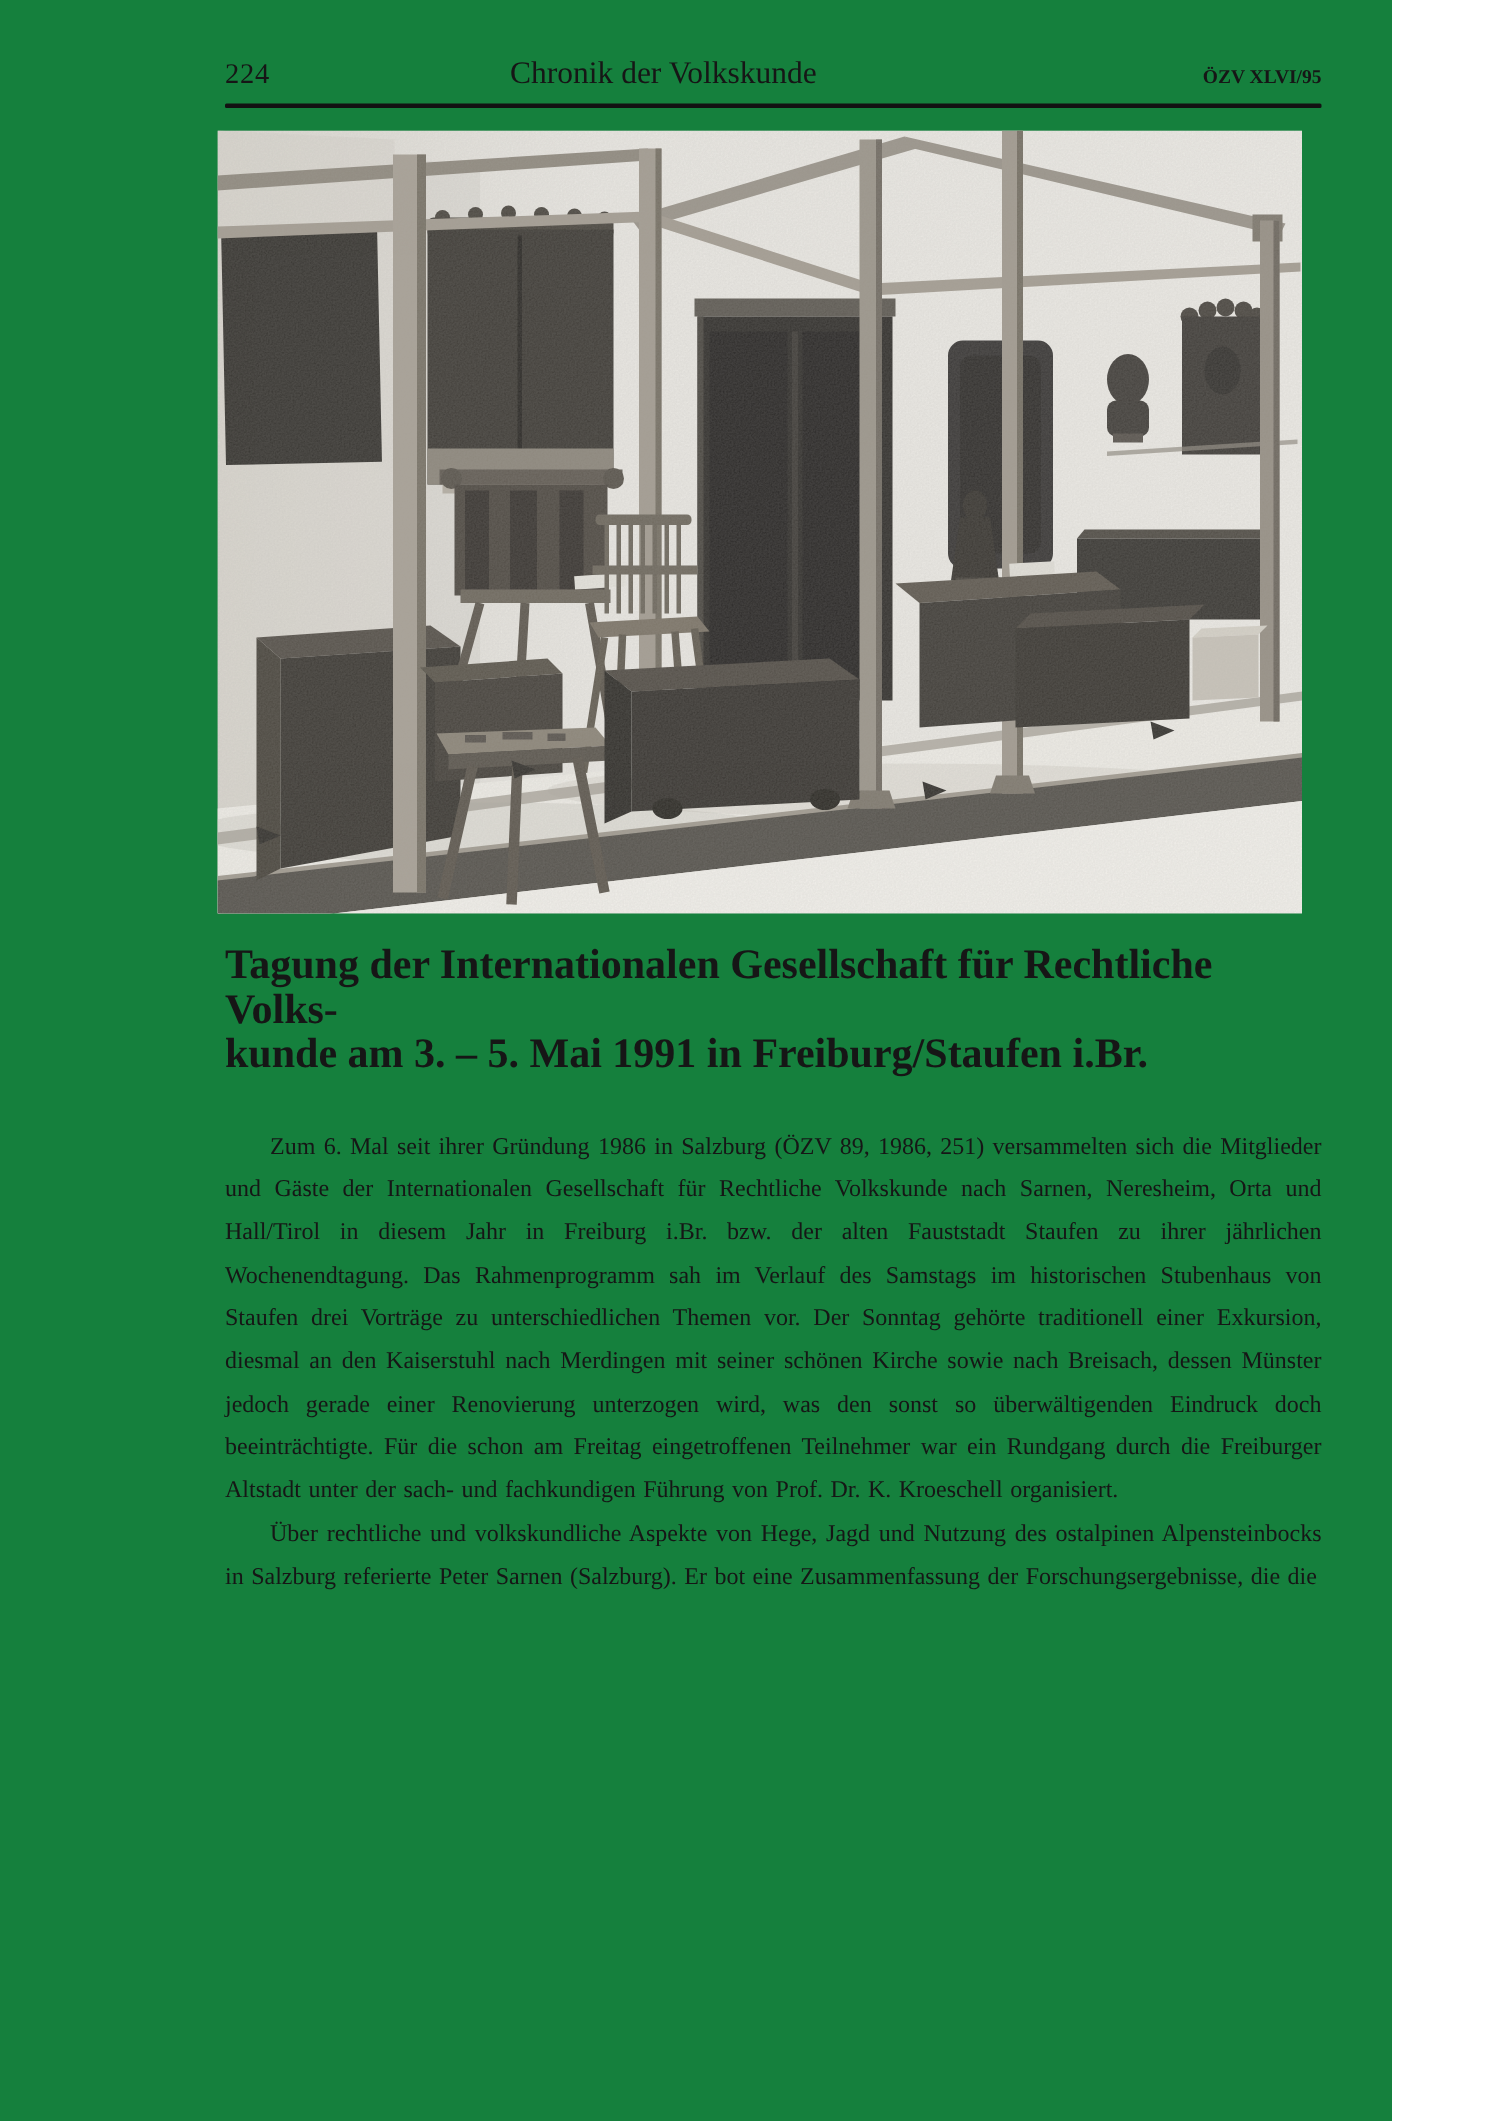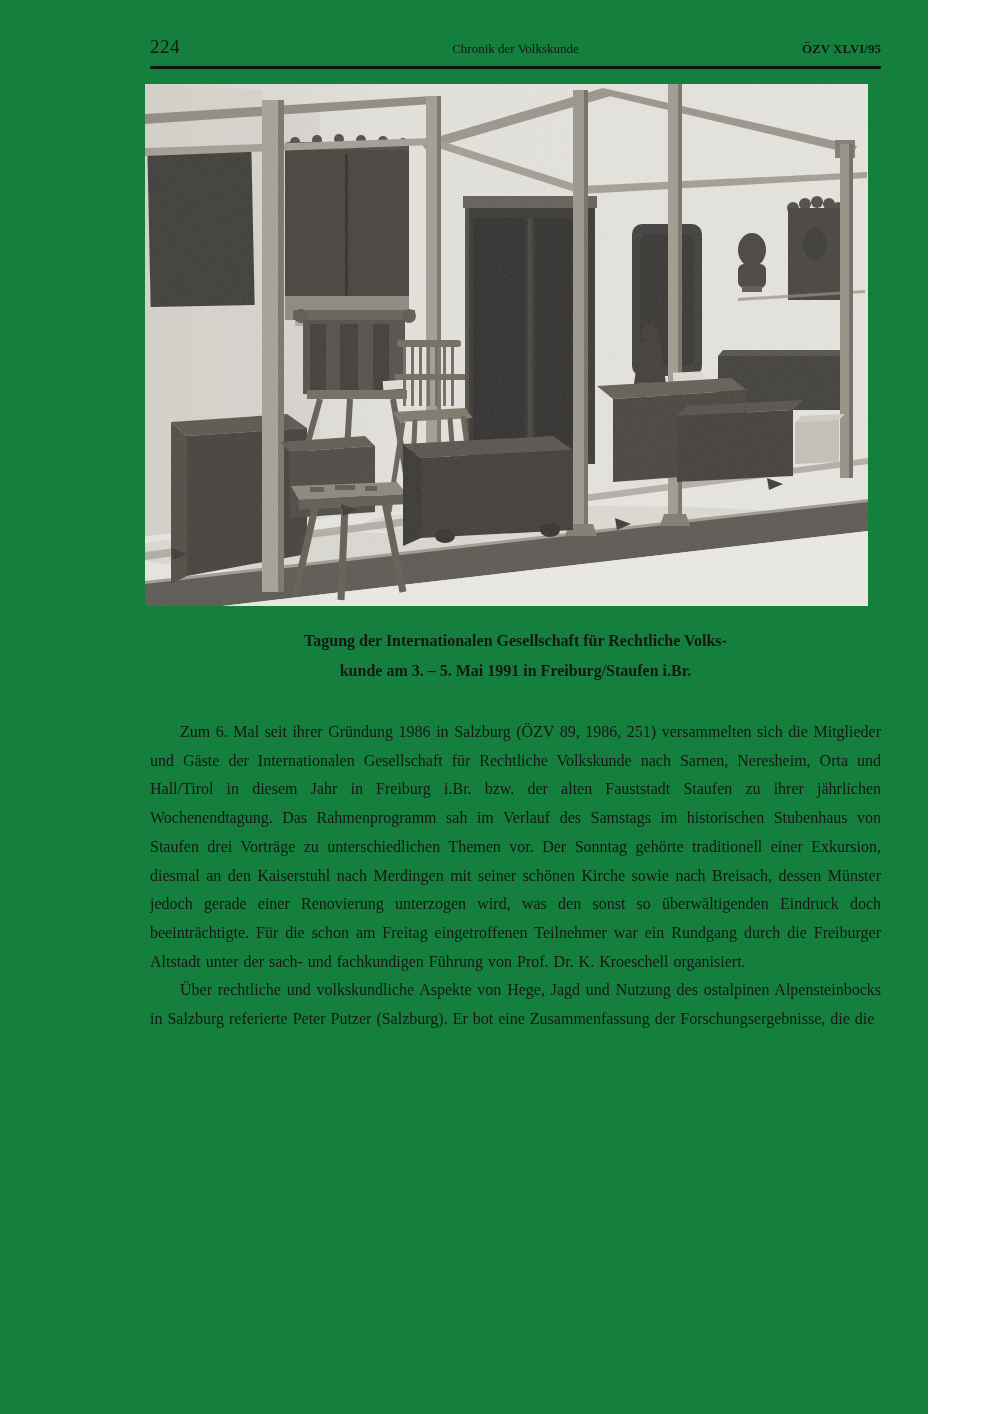--- a/index.html
+++ b/index.html
@@ -22,22 +22,22 @@
     display:flex;
     align-items:baseline;
   }
   .running-head .pagenum{
     width:190px;
     font-size:19px;
     letter-spacing:.5px;
   }
   .running-head .running-title{
     flex:1;
-    text-align:center;
-    font-size:13px;
+    text-align:left;
+    font-size:21px;
   }
   .running-head .issue{
     width:190px;
     text-align:right;
     font-size:13px;
     font-weight:bold;
   }
   .rule{
     margin-top:8px;
     height:3px;
@@ -52,23 +52,23 @@
   figure.photo svg{display:block;width:723px;height:522px;}
   .caption{
     margin:16px auto 0;
     max-width:656px;
     font-size:18.5px;
     line-height:23.5px;
     text-align:center;
   }
   h1.title{
     margin:20px 0 0;
-    font-size:16px;
+    font-size:28px;
     line-height:29.5px;
-    text-align:center;
+    text-align:left;
     font-weight:bold;
     font-family:Liberation Serif, serif;
   }
   h1.title span{display:block;}
   .bodytext{
     margin-top:33px;
     font-size:16px;
     line-height:28.7px;
     text-align:justify;
   }
@@ -277,17 +277,17 @@
     </figure>
 
 
     <h1 class="title">
       <span>Tagung der Internationalen Gesellschaft für Rechtliche Volks-</span>
       <span>kunde am 3. – 5. Mai 1991 in Freiburg/Staufen i.Br.</span>
     </h1>
 
     <div class="bodytext">
       <p>Zum 6. Mal seit ihrer Gründung 1986 in Salzburg (ÖZV 89, 1986, 251) versammelten sich die Mitglieder und Gäste der Internationalen Gesellschaft für Rechtliche Volkskunde nach Sarnen, Neresheim, Orta und Hall/Tirol in diesem Jahr in Freiburg i.Br. bzw. der alten Fauststadt Staufen zu ihrer jährlichen Wochenendtagung. Das Rahmenprogramm sah im Verlauf des Samstags im historischen Stubenhaus von Staufen drei Vorträge zu unterschiedlichen Themen vor. Der Sonntag gehörte traditionell einer Exkursion, diesmal an den Kaiserstuhl nach Merdingen mit seiner schönen Kirche sowie nach Breisach, dessen Münster jedoch gerade einer Renovierung unterzogen wird, was den sonst so überwältigenden Eindruck doch beeinträchtigte. Für die schon am Freitag eingetroffenen Teilnehmer war ein Rundgang durch die Freiburger Altstadt unter der sach- und fachkundigen Führung von Prof. Dr. K. Kroeschell organisiert.</p>
-      <p>Über rechtliche und volkskundliche Aspekte von Hege, Jagd und Nutzung des ostalpinen Alpensteinbocks in Salzburg referierte Peter Putzer (Salzburg). Er bot eine Zusammenfassung der Forschungsergebnisse, die die</p>
+      <p>Über rechtliche und volkskundliche Aspekte von Hege, Jagd und Nutzung des ostalpinen Alpensteinbocks in Salzburg referierte Peter Sarnen (Salzburg). Er bot eine Zusammenfassung der Forschungsergebnisse, die die</p>
     </div>
 
   </div>
 </div>
 
 </body></html>

